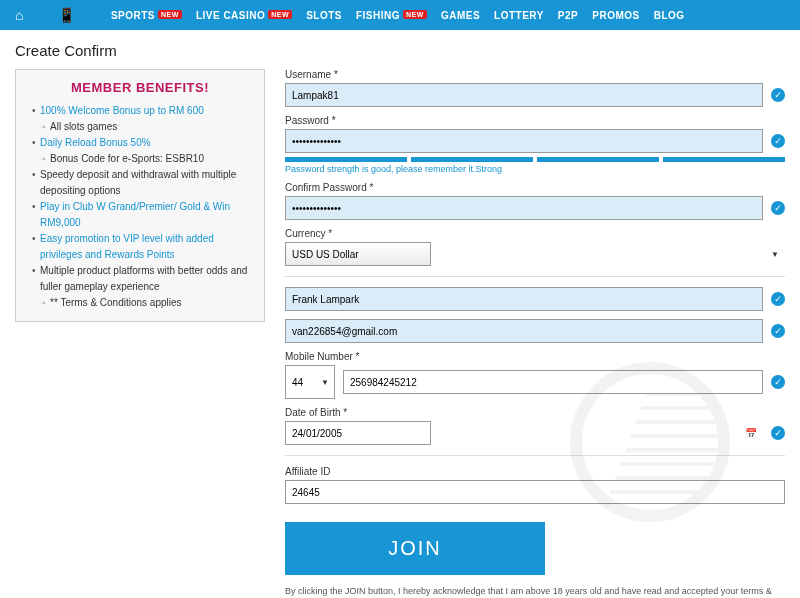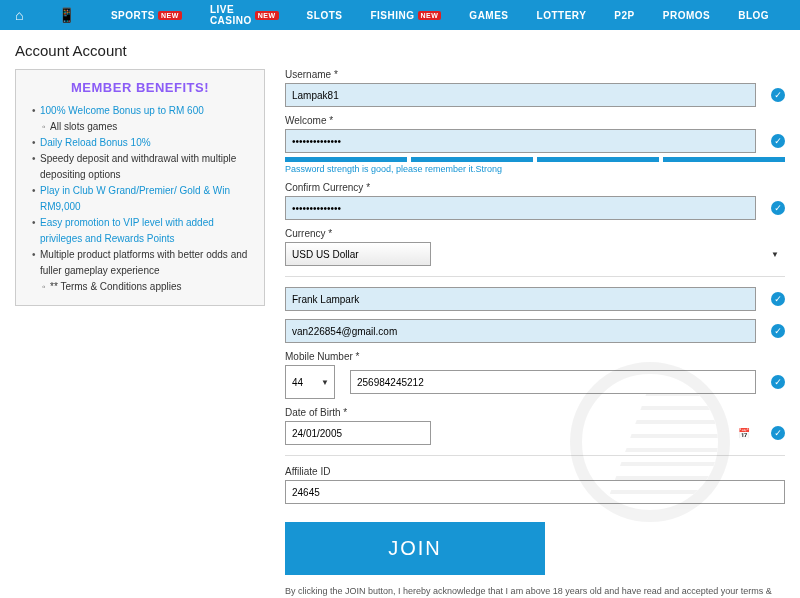--- a/index.html
+++ b/index.html
@@ -1,36 +1,36 @@
 <!DOCTYPE html>
 <html><head>
 <meta charset="utf-8">
 <style>
 *{margin:0;padding:0;box-sizing:border-box;font-family:Arial,Helvetica,sans-serif}
 body{background:#fff;font-size:11px;color:#333}
 .topnav{background:#1795d4;height:30px;display:flex;align-items:center;padding:0 15px}
 .topnav .nav-icon{color:#fff;margin-right:35px;font-size:14px}
-.topnav .nav-item{color:#fff;font-size:10px;font-weight:bold;letter-spacing:0.5px;margin-right:28px;position:relative;display:flex;align-items:center}
+.topnav .nav-item{color:#fff;font-size:10px;font-weight:bold;letter-spacing:0.5px;margin-right:14px;position:relative;display:flex;align-items:flex-start}
 .topnav .badge-new{background:#e02020;color:#fff;font-size:7px;padding:1px 3px;border-radius:2px;margin-left:3px;font-weight:bold}
 .container{padding:12px 15px;max-width:800px}
 h1.page-title{font-size:15px;font-weight:normal;color:#222;margin-bottom:10px}
 .layout{display:flex;gap:20px}
 .sidebar{width:250px;flex-shrink:0}
 .benefits-box{border:1px solid #ccc;background:#f7f7f7;padding:10px 12px}
-.benefits-title{color:#8b5cf6;font-size:13px;text-align:center;margin-bottom:8px;letter-spacing:0.5px}
+.benefits-title{color:#be185d;font-size:13px;text-align:center;margin-bottom:8px;letter-spacing:0.5px}
 .benefits-list{list-style:none;padding-left:4px}
 .benefits-list li{font-size:10px;line-height:1.6;color:#333;position:relative;padding-left:8px}
 .benefits-list li::before{content:"•";position:absolute;left:0;color:#555}
 .benefits-list li.link{color:#1795d4}
 .benefits-list li.sub{padding-left:18px}
 .benefits-list li.sub::before{content:"◦";left:10px}
 .main{flex:1;min-width:0}
 .field{margin-bottom:8px}
 .field-label{font-size:10px;color:#333;display:block;margin-bottom:3px}
-.input-row{display:flex;align-items:center;gap:15px}
+.input-row{display:flex;align-items:center;gap:8px}
 .text-input{flex:1;height:24px;border:1px solid #999;padding:0 6px;font-size:10px;background:#d9ecf7}
 .text-input.white{background:#fff}
 .select-wrap{position:relative;flex:1}
 .select-wrap::after{content:"▼";position:absolute;right:6px;top:50%;transform:translateY(-50%);font-size:8px;color:#333;pointer-events:none}
 .check-icon{width:14px;height:14px;border-radius:50%;background:#1795d4;display:flex;align-items:center;justify-content:center;color:#fff;font-size:9px;flex-shrink:0}
 .strength-bar{display:flex;gap:4px;margin:4px 0 2px}
 .strength-seg{flex:1;height:5px;background:#1795d4}
 .strength-row{display:flex;justify-content:flex-start;font-size:9px;color:#1795d4;margin-bottom:6px}
 .divider{border:none;border-top:1px solid #ddd;margin:10px 0}
 .code-input{width:50px;height:24px;border:1px solid #999;padding:16px 6px;font-size:10px;background:#fff}
@@ -63,69 +63,70 @@
       <span class="badge-new">NEW</span>
     </span>
   <span class="nav-item">GAMES</span>
   <span class="nav-item">LOTTERY</span>
   <span class="nav-item">P2P</span>
   <span class="nav-item">PROMOS</span>
   <span class="nav-item">BLOG</span>
 </div>
 
 <div class="container">
-  <h1 class="page-title">Account Account</h1>
+  <h1 class="page-title">Create Confirm</h1>
 
   <div class="layout">
     <aside class="sidebar">
       <div class="benefits-box">
         <h2 class="benefits-title">MEMBER BENEFITS!</h2>
         <ul class="benefits-list">
           <li class="link">100% Welcome Bonus up to RM 600</li>
           <li class="sub">All slots games</li>
-          <li class="link">Daily Reload Bonus 10%</li>
+          <li class="link">Daily Reload Bonus 50%</li>
+          <li class="sub">Bonus Code for e-Sports: ESBR10</li>
           <li>Speedy deposit and withdrawal with multiple depositing options</li>
           <li class="link">Play in Club W Grand/Premier/ Gold &amp; Win RM9,000</li>
           <li class="link">Easy promotion to VIP level with added privileges and Rewards Points</li>
           <li>Multiple product platforms with better odds and fuller gameplay experience</li>
           <li class="sub">** Terms &amp; Conditions applies</li>
         </ul>
       </div>
     </aside>
 
     <main class="main">
 
       <div class="field">
         <label class="field-label">Username *</label>
         <div class="input-row">
           <input class="text-input" value="Lampak81" style="">
           <span class="check-icon">✓</span>
         </div>
       </div>
 
       <div class="field">
-        <label class="field-label">Welcome *</label>
+        <label class="field-label">Password *</label>
         <div class="input-row">
           <input class="text-input" type="password" value="••••••••••••••" style="">
           <span class="check-icon">✓</span>
         </div>
         <div class="strength-bar">
           <div class="strength-seg"></div>
             <div class="strength-seg"></div>
             <div class="strength-seg"></div>
             <div class="strength-seg"></div>
         </div>
         <div class="strength-row">
           <span>Password strength is good, please remember it.</span>
           <span>Strong</span>
         </div>
       </div>
 
       <div class="field">
-        <label class="field-label">Confirm Currency *</label>
+        <label class="field-label">Confirm Password *</label>
         <div class="input-row">
           <input class="text-input" type="password" value="••••••••••••••" style="">
           <span class="check-icon">✓</span>
         </div>
       </div>
 
       <div class="field">
         <label class="field-label">Currency *</label>
         <div class="input-row">
           <div class="select-wrap">

